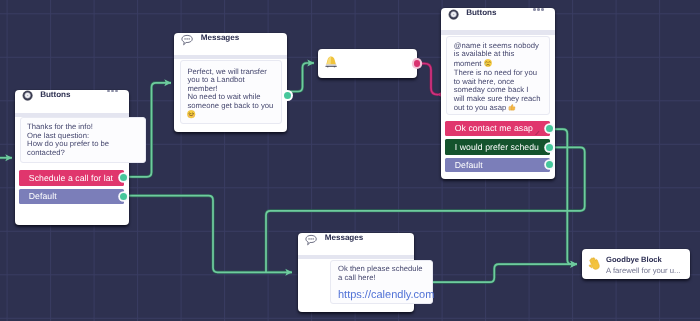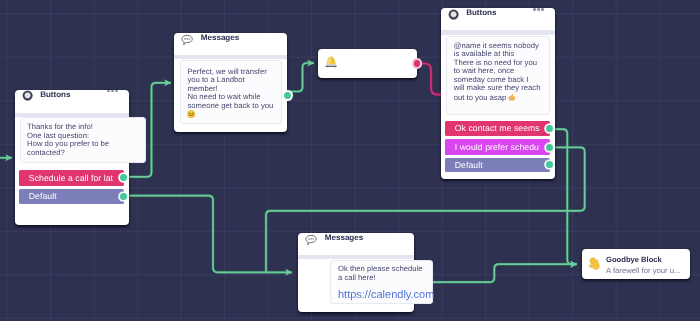--- a/index.html
+++ b/index.html
@@ -171,39 +171,47 @@
       <span class="dots">
           <i></i>
           <i></i>
           <i></i>
         </span>
     </div>
     <div class="divider" style="top:22.2px;"></div>
     <div class="msgbox" style="position:absolute;left:5.5px;top:27.5px;width:103.5px;height:79.5px;padding:5.1px 0 0 6.7px;box-sizing:border-box;">
       <div>@name it seems nobody</div>
       <div>is available at this</div>
+      <div><span>moment </span><span class="emo" style="display:inline-block;vertical-align:-1px;"><svg width="8" height="8" viewBox="0 0 24 24">
+              <circle cx="12" cy="12" r="11" fill="#f8cf3f"></circle>
+              <circle cx="12" cy="12" r="11" fill="none" stroke="#e0a92c" stroke-width="1"></circle>
+              <path d="M4.8,9.2 q2.6,-2.4 5.2,0" fill="none" stroke="#5a3a12" stroke-width="1.8" stroke-linecap="round"></path>
+              <path d="M14,9.2 q2.6,-2.4 5.2,0" fill="none" stroke="#5a3a12" stroke-width="1.8" stroke-linecap="round"></path>
+              <path d="M7.5,18 q4.5,-4.2 9,0" fill="none" stroke="#5a3a12" stroke-width="1.8" stroke-linecap="round"></path>
+              <path d="M3.6,11.5 q2.4,3.4 0,5.4 q-2.4,-2 0,-5.4z" fill="#65bde8"></path>
+            </svg></span></div>
       <div>There is no need for you</div>
       <div>to wait here, once</div>
       <div>someday come back I</div>
       <div>will make sure they reach</div>
       <div><span>out to you asap </span><span class="emo" style="display:inline-block;vertical-align:-1px;"><svg width="8" height="8" viewBox="0 0 24 24">
               <path d="M8.5,10.5 L8.5,21.5 h9.2 a2.2,2.2 0 0 0 2.2,-2 l1,-6.4 a1.9,1.9 0 0 0 -1.9,-2.2 h-5 l0.9,-3.3 a2.4,2.4 0 0 0 -2.3,-3.1 a1.3,1.3 0 0 0 -1.2,0.8 z" fill="#f5b642" stroke="#d18e22" stroke-width="0.9" stroke-linejoin="round"></path>
               <rect x="2.6" y="10.2" width="5.6" height="11.3" rx="1.6" fill="#f5c46a" stroke="#d18e22" stroke-width="0.9"></rect>
             </svg></span></div>
     </div>
     <div class="opts" style="position:absolute;left:4.8px;top:112.3px;width:104.5px;">
       <div class="opt" style="height:15.7px;background:#e0366d;">
-        <span>Ok contact me seems</span>
+        <span>Ok contact me asap</span>
         <span class="pen"><svg width="5" height="5.6" viewBox="0 0 10 11">
               <path d="M1.2,8.5 L7.6,1.2 L9,2.6 L2.8,9.8 Z" fill="#b02a59"></path>
               <path d="M1.2,8.5 L2.8,9.8 L0.6,10.6 Z" fill="#8b2247"></path>
             </svg></span>
         <span class="cdot"></span>
       </div>
-      <div class="opt" style="height:15.7px;background:#d946ef;margin-top:2.9px;">
+      <div class="opt" style="height:15.7px;background:#14532d;margin-top:2.9px;">
         <span>I would prefer schedu</span>
         <span class="cdot"></span>
       </div>
       <div class="opt" style="height:14px;background:#7b7eb9;margin-top:2.7px;">
         <span>Default</span>
         <span class="cdot"></span>
       </div>
     </div>
   </div>
 

